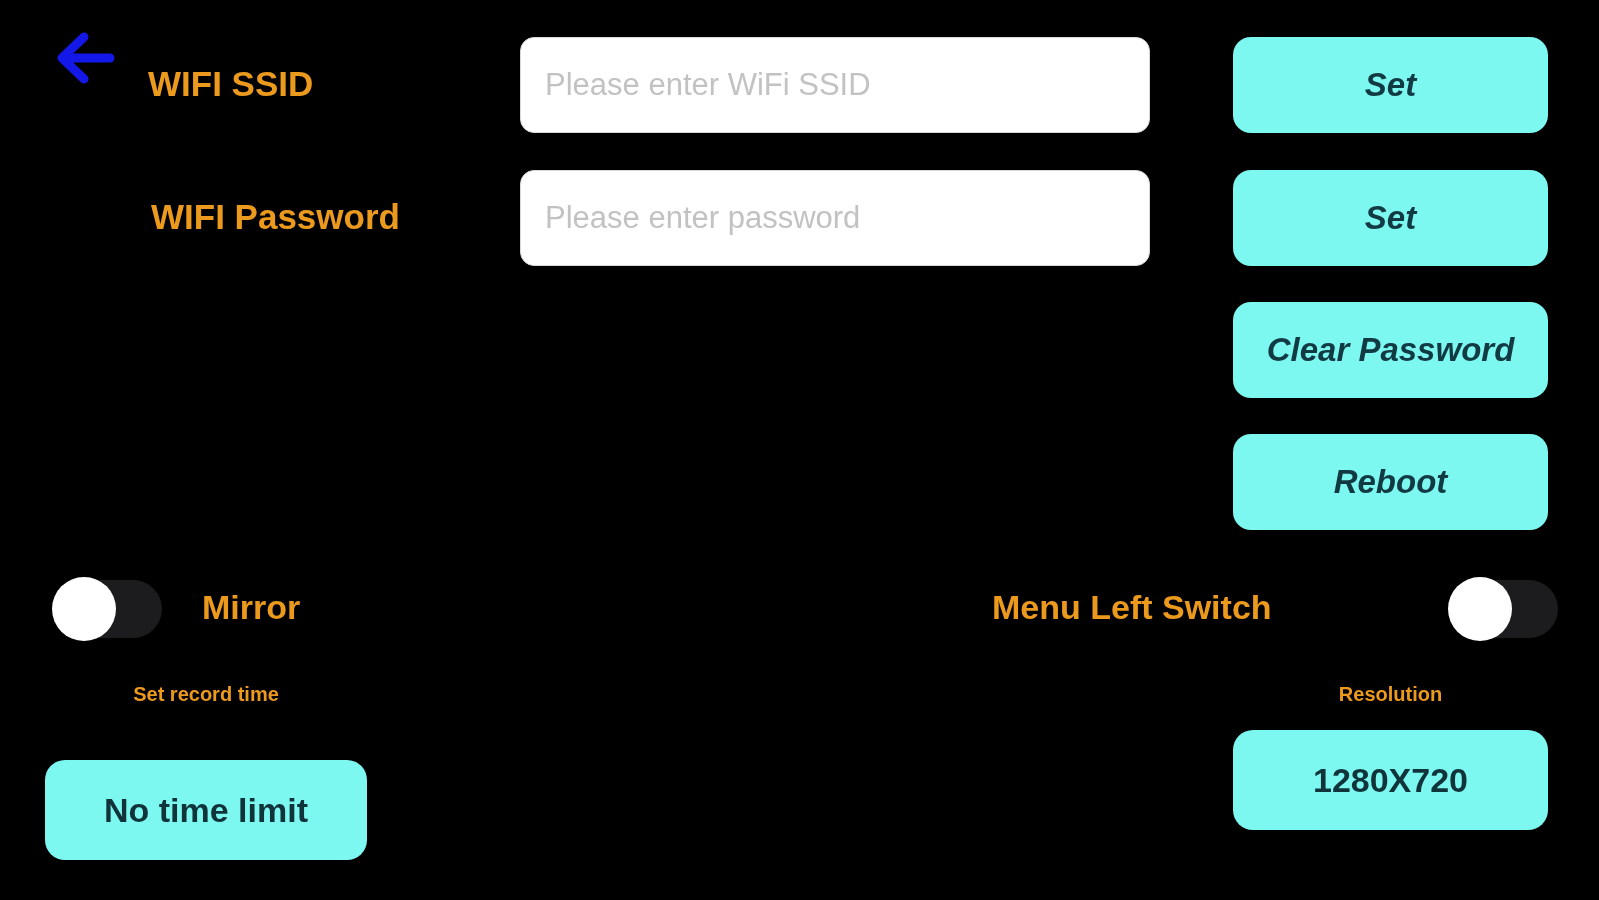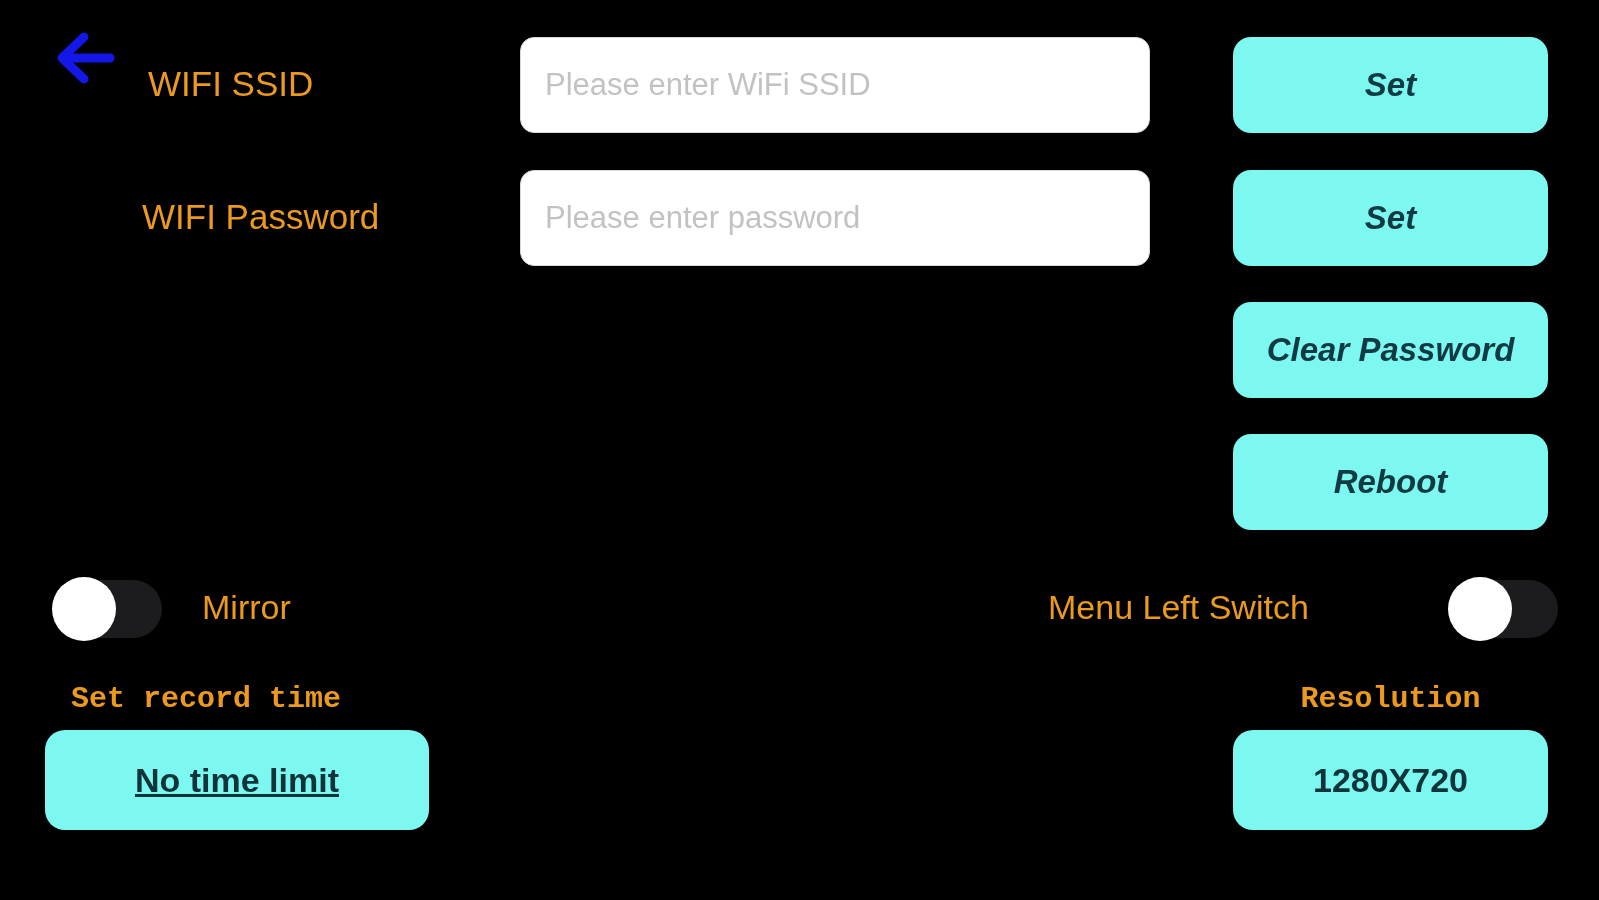--- a/index.html
+++ b/index.html
@@ -14,25 +14,25 @@
     height: 900px;
     background: #000000;
     overflow: hidden;
   }
   .abs { position: absolute; }
 
   
   .olabel {
     color: #EC9A1D;
     font-size: 35px;
-    font-weight: 400;
+    font-weight: 700;
     line-height: 1;
     white-space: nowrap;
   }
-  .olabel.small { font-size: 30px; font-weight: 600; font-family: Liberation Mono, monospace; }
+  .olabel.small { font-size: 20px; font-weight: 600; }
 
   
   .tfield {
     box-sizing: border-box;
     width: 630px;
     height: 96px;
     background: #ffffff;
     border: 1px solid #d8d8d8;
     border-radius: 14px;
     font-family: "Liberation Sans", sans-serif;
@@ -100,37 +100,37 @@
   <div class="abs" style="left:52px; top:28px; width:64px; height:60px;">
     <svg width="64" height="60" viewBox="0 0 64 60">
       <path d="M58 30 L12 30 M32 9 L10 30 L32 51" fill="none" stroke="#1318E8" stroke-width="9" stroke-linecap="round" stroke-linejoin="round"></path>
     </svg>
   </div>
 
   <div class="abs olabel" style="left:148px; top:66px;">WIFI SSID</div>
   <input class="abs tfield" type="text" style="left: 520px; top: 37px;" placeholder="Please enter WiFi SSID">
   <button class="abs cbtn" style="left:1233px; top:37px;">Set</button>
 
-  <div class="abs olabel" style="left:142px; top:199px;">WIFI Password</div>
+  <div class="abs olabel" style="left:151px; top:199px;">WIFI Password</div>
   <input class="abs tfield" type="text" style="left: 520px; top: 170px;" placeholder="Please enter password">
   <button class="abs cbtn" style="left:1233px; top:170px;">Set</button>
 
   <button class="abs cbtn" style="left:1233px; top:434px;">Reboot</button>
 
   <button class="abs cbtn" style="left:1233px; top:302px;">Clear Password</button>
 
   <div class="toggle" style="left:54px; top:580px;">
     <div class="knob"></div>
   </div>
   <div class="abs olabel" style="left:202px; top:590px; font-size:34px;">Mirror</div>
 
-  <div class="abs olabel" style="left:1048px; top:590px; font-size:34px;">Menu Left Switch</div>
+  <div class="abs olabel" style="left:992px; top:590px; font-size:34px;">Menu Left Switch</div>
   <div class="toggle" style="left:1450px; top:580px;">
     <div class="knob"></div>
   </div>
 
   <div class="abs olabel small center-label" style="left:45px; top:684px; width:322px;">Set record time</div>
-  <button class="abs cbtn value-btn" style="left:45px; top:730px; width:384px;text-decoration:underline;">No time limit</button>
+  <button class="abs cbtn value-btn" style="left:45px; top:760px; width:322px;">No time limit</button>
 
   <div class="abs olabel small center-label" style="left:1233px; top:684px; width:315px;">Resolution</div>
   <button class="abs cbtn value-btn" style="left:1233px; top:730px;">1280X720</button>
 
 </div>
 
 </body></html>

